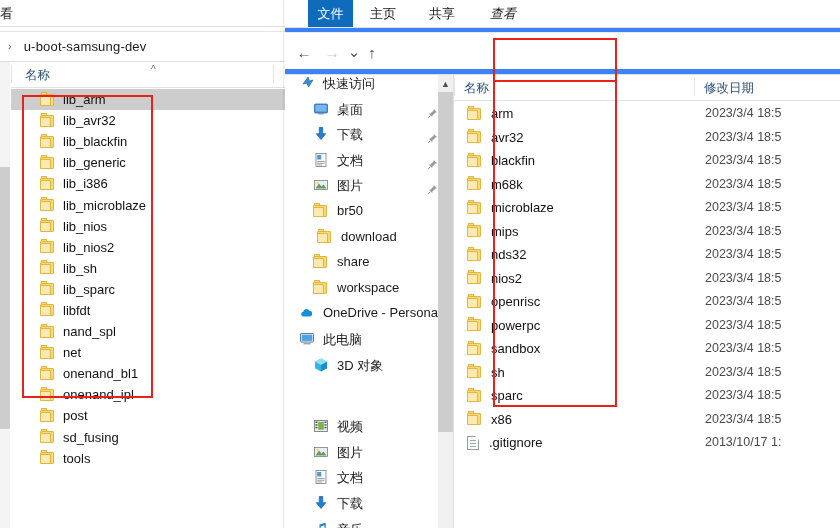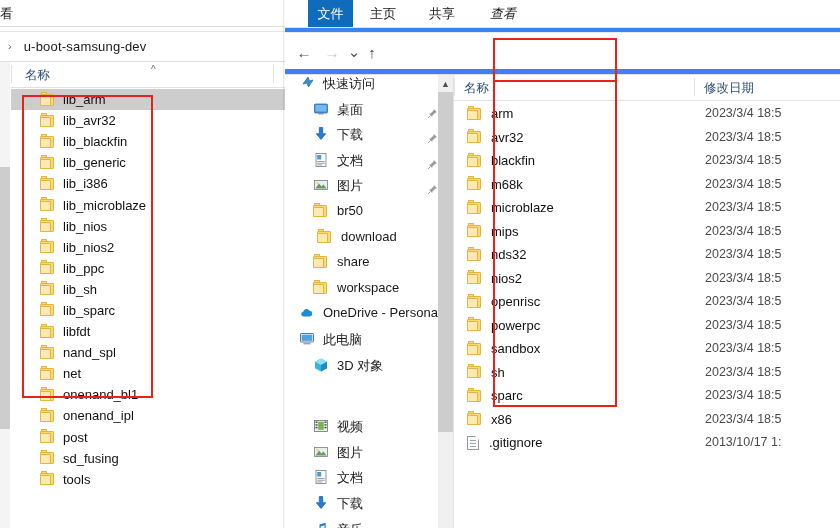--- a/index.html
+++ b/index.html
@@ -319,28 +319,20 @@
             <span class="front"></span>
           </span>
           <span class="fname">lib_nios2</span>
         </div>
         <div class="bg-row">
           <span class="folder">
             <span class="tab"></span>
             <span class="back"></span>
             <span class="front"></span>
           </span>
-          <span class="fname">lib_ppc</span>
-        </div>
-        <div class="bg-row">
-          <span class="folder">
-            <span class="tab"></span>
-            <span class="back"></span>
-            <span class="front"></span>
-          </span>
           <span class="fname">lib_sh</span>
         </div>
         <div class="bg-row">
           <span class="folder">
             <span class="tab"></span>
             <span class="back"></span>
             <span class="front"></span>
           </span>
           <span class="fname">lib_sparc</span>
         </div>

